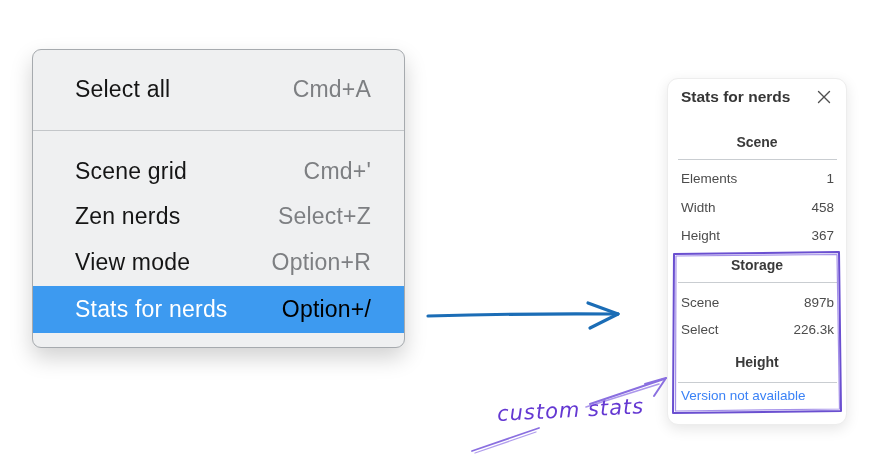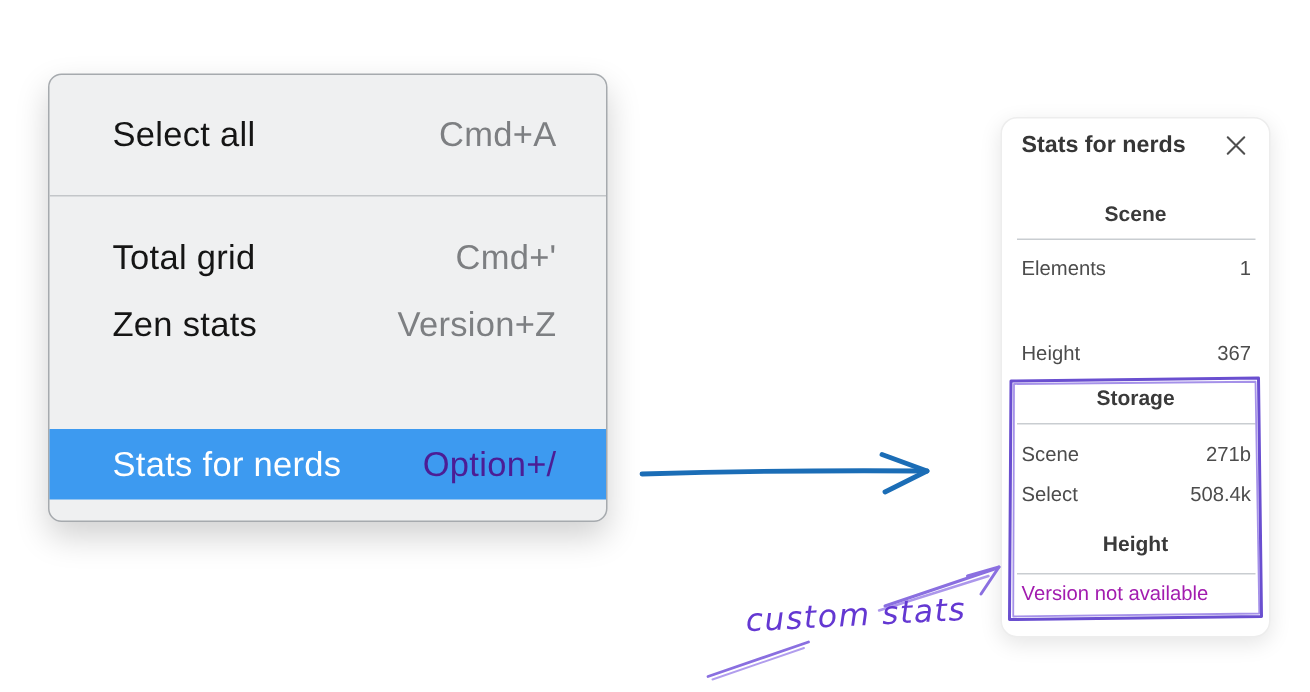--- a/index.html
+++ b/index.html
@@ -18,21 +18,21 @@
   .menu-row{
     position:absolute;left:0;right:0;height:46px;
     display:flex;align-items:center;justify-content:space-between;
     padding:0 33px 0 42px;box-sizing:border-box;
     font-size:23px;letter-spacing:.2px;
   }
   .menu-row .mi-label{color:#151515;}
   .menu-row .mi-shortcut{color:#7d7f82;}
   .menu-row.selected{background:#3d9af0;height:47px;}
   .menu-row.selected .mi-label{color:#ffffff;}
-  .menu-row.selected .mi-shortcut{color:#4c1d95;}
+  .menu-row.selected .mi-shortcut{color:#000000;}
   .menu-divider{
     position:absolute;left:0;right:0;top:80px;height:1px;background:#c3c6c9;
   }
 
   
   .panel{
     position:absolute;left:667px;top:78px;width:180px;height:347px;
     background:#ffffff;border:1px solid #ededed;border-radius:11px;
     box-shadow:0 4px 14px rgba(0,0,0,.10);
     box-sizing:border-box;color:#4c4c4c;
@@ -48,21 +48,21 @@
     position:absolute;left:0;right:0;text-align:center;
     font-size:14px;font-weight:bold;color:#3a3a3a;
   }
   .p-div{position:absolute;left:10px;right:9px;height:1px;background:#c9cdd1;}
   .stat-row{
     position:absolute;left:13px;right:12px;height:20px;
     display:flex;justify-content:space-between;align-items:center;
     font-size:13.5px;color:#4c4c4c;gap:30px;
   }
   .p-note{
-    position:absolute;left:13px;right:8px;font-size:13.5px;color:#a21caf;white-space:nowrap;
+    position:absolute;left:13px;right:8px;font-size:13.5px;color:#3b82f6;white-space:nowrap;
   }
 
   
   .overlay{position:absolute;left:0;top:0;width:873px;height:461px;pointer-events:none;}
   .annot-text{
     position:absolute;left:497px;top:398px;width:150px;
     font-family:"DejaVu Sans","Liberation Sans",sans-serif;
     font-style:italic;font-size:21px;letter-spacing:1px;color:#6438d2;
     transform:rotate(-3deg);white-space:nowrap;
   }
@@ -74,29 +74,33 @@
 
   <div class="menu">
     <div class="menu-row" style="top:16px">
       <span class="mi-label">Select all</span>
       <span class="mi-shortcut">Cmd+A</span>
     </div>
 
     <div class="menu-divider"></div>
 
     <div class="menu-row" style="top:98px">
-      <span class="mi-label">Total grid</span>
+      <span class="mi-label">Scene grid</span>
       <span class="mi-shortcut">Cmd+'</span>
     </div>
 
     <div class="menu-row" style="top:143px">
-      <span class="mi-label">Zen stats</span>
-      <span class="mi-shortcut">Version+Z</span>
+      <span class="mi-label">Zen nerds</span>
+      <span class="mi-shortcut">Select+Z</span>
     </div>
 
+    <div class="menu-row" style="top:189px">
+      <span class="mi-label">View mode</span>
+      <span class="mi-shortcut">Option+R</span>
+    </div>
 
     <div class="menu-row selected" style="top:236px">
       <span class="mi-label">Stats for nerds</span>
       <span class="mi-shortcut">Option+/</span>
     </div>
   </div>
 
   <div class="panel">
     <div class="panel-title">Stats for nerds</div>
     <div class="panel-close">
@@ -104,34 +108,38 @@
         <path d="M1.5 1.5 L12.5 12.5 M12.5 1.5 L1.5 12.5" stroke="#4f4f4f" stroke-width="1.4" stroke-linecap="round" fill="none"></path>
       </svg>
     </div>
 
     <div class="sec-head" style="top:55px">Scene</div>
     <div class="p-div" style="top:80px"></div>
     <div class="stat-row" style="top:89px">
       <span>Elements</span>
       <span>1</span>
     </div>
+    <div class="stat-row" style="top:118px">
+      <span>Width</span>
+      <span>458</span>
+    </div>
     <div class="stat-row" style="top:146px">
       <span>Height</span>
       <span>367</span>
     </div>
 
     <div class="sec-head" style="top:178px">Storage</div>
     <div class="p-div" style="top:203px"></div>
     <div class="stat-row" style="top:213px">
       <span>Scene</span>
-      <span>271b</span>
+      <span>897b</span>
     </div>
     <div class="stat-row" style="top:240px">
       <span>Select</span>
-      <span>508.4k</span>
+      <span>226.3k</span>
     </div>
 
     <div class="sec-head" style="top:275px">Height</div>
     <div class="p-div" style="top:303px"></div>
     <div class="p-note" style="top:309px">Version not available</div>
   </div>
 
   <svg class="overlay" viewBox="0 0 873 461">
 
     <g>

